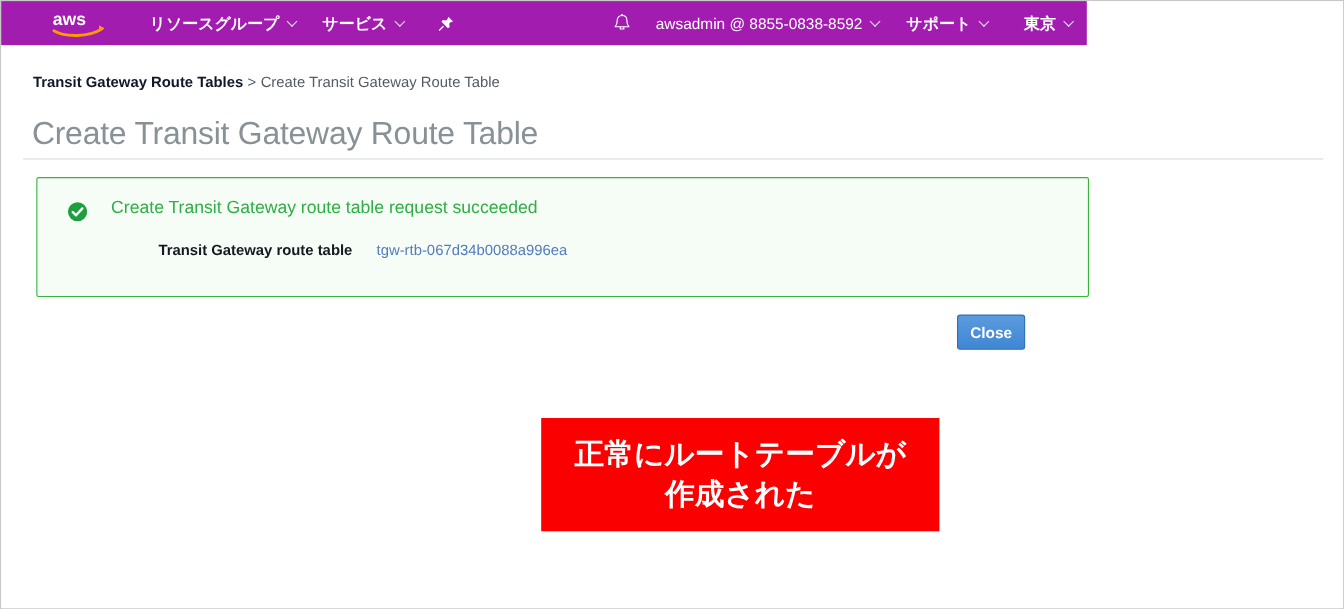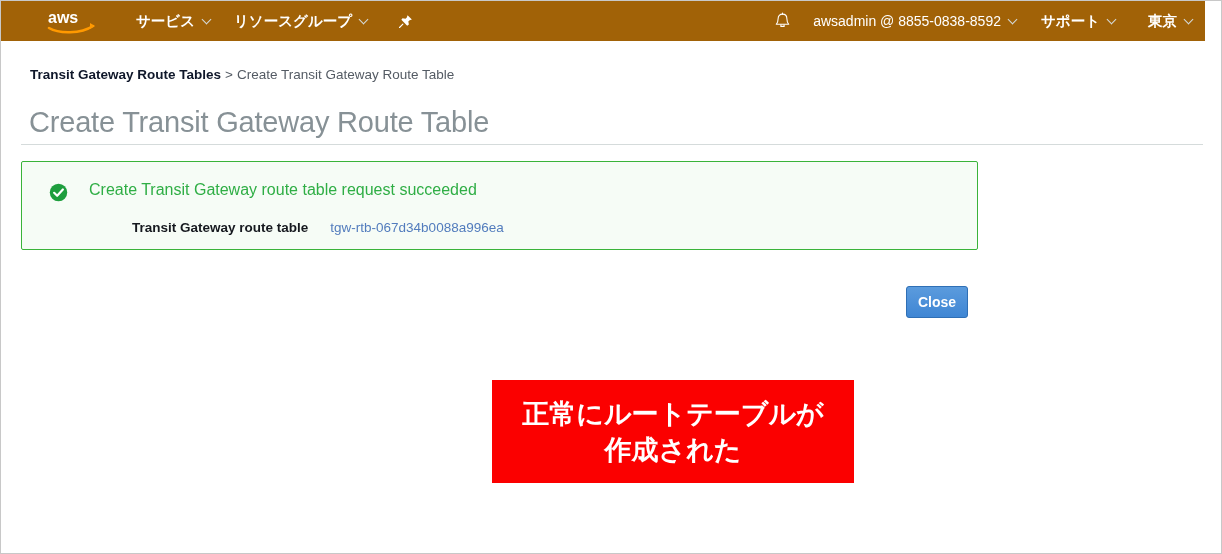--- a/index.html
+++ b/index.html
@@ -21,23 +21,23 @@
     height: 554px;
     background: #ffffff;
     border: 1px solid #c8c8c8;
     overflow: hidden;
   }
 
   
   #navbar {
     position: absolute;
     top: 0; left: 0;
-    width: 1204px;
+    width: 987px;
     height: 40px;
-    background: #a16207;
+    background: #a21caf;
     display: flex;
     align-items: center;
     color: #ffffff;
   }
   .nav-left {
     display: flex;
     align-items: center;
     height: 100%;
   }
   .nav-right {
@@ -145,23 +145,23 @@
     left: 20px;
     width: 1182px;
     height: 1px;
     background: #d5dbdb;
   }
 
   
   #alert-box {
     position: absolute;
     top: 160px;
-    left: 20px;
+    left: 32px;
     width: 957px;
-    height: 89px;
+    height: 109px;
     background: #f6fcf6;
     border: 1.5px solid #3ab33a;
     border-radius: 2px;
   }
   #alert-icon {
     position: absolute;
     left: 27px;
     top: 21px;
     width: 19px;
     height: 19px;
@@ -192,21 +192,21 @@
     color: #527cbd;
     margin-left: 22px;
     text-decoration: none;
     cursor: pointer;
   }
 
   
   #close-button {
     position: absolute;
     top: 285px;
-    left: 905px;
+    left: 869px;
     width: 62px;
     height: 32px;
     background: #4a90d9;
     background-image: linear-gradient(#5b9bdd, #3f86d4);
     border: 1px solid #2f6fb5;
     border-radius: 3px;
     color: #ffffff;
     font-size: 14px;
     font-weight: bold;
     display: flex;
@@ -248,26 +248,26 @@
 
       <span class="aws-logo">
         <svg width="52" height="26" viewBox="0 0 52 26" xmlns="http://www.w3.org/2000/svg">
           <text x="1" y="15" font-family="Liberation Sans, sans-serif" font-size="16" font-weight="bold" fill="#ffffff">aws</text>
           <path d="M2 20 C12 26, 34 26, 46 18" stroke="#ff9900" stroke-width="2.6" fill="none" stroke-linecap="round"></path>
           <path d="M43 15 L48 18 L43 21 Z" fill="#ff9900"></path>
         </svg>
       </span>
 
       <div class="nav-item">
+        <span>リソースグループ</span>
+        <span class="caret"></span>
+      </div>
+
+      <div class="nav-item">
         <span>サービス</span>
-        <span class="caret"></span>
-      </div>
-
-      <div class="nav-item">
-        <span>リソースグループ</span>
         <span class="caret"></span>
       </div>
 
       <div class="pin-wrap">
         <svg width="15" height="15" viewBox="0 0 16 16" xmlns="http://www.w3.org/2000/svg">
           <path d="M10.2 1.2 L14.8 5.8 L12.4 6.6 L11.0 8.0 L11.6 11.2 L9.8 12.4 L3.6 6.2 L4.8 4.4 L8.0 5.0 L9.4 3.6 Z" fill="#ffffff"></path>
           <path d="M5.2 10.8 L1.6 14.4" stroke="#ffffff" stroke-width="1.2" stroke-linecap="round"></path>
         </svg>
       </div>
     </div>

